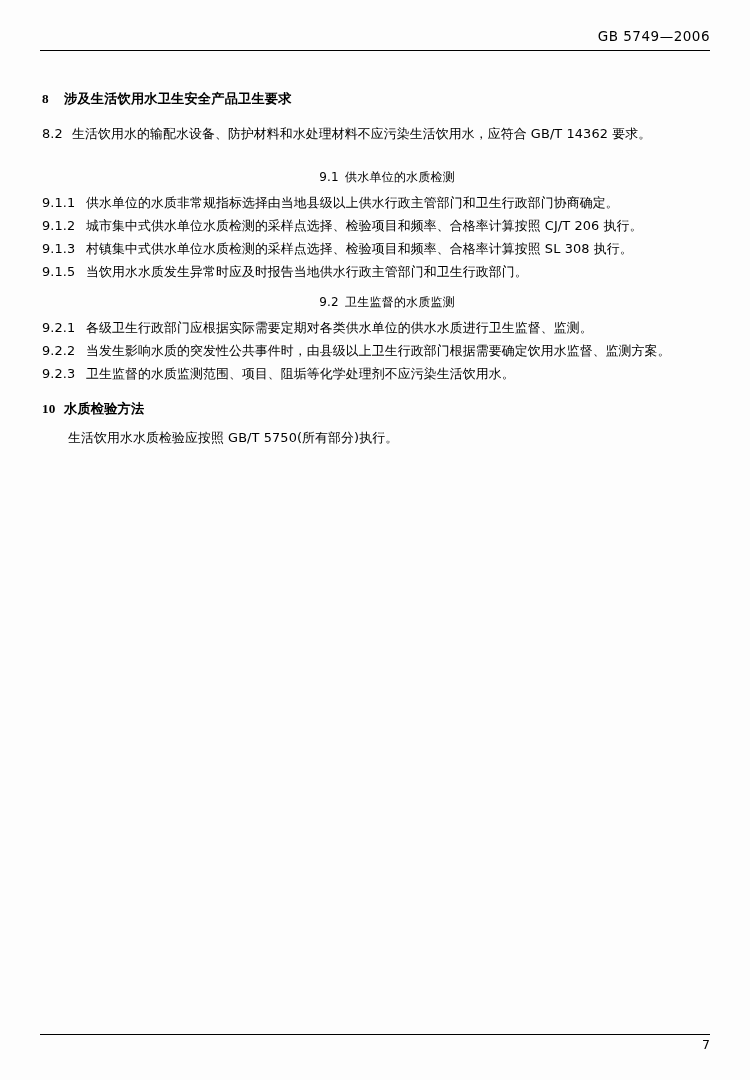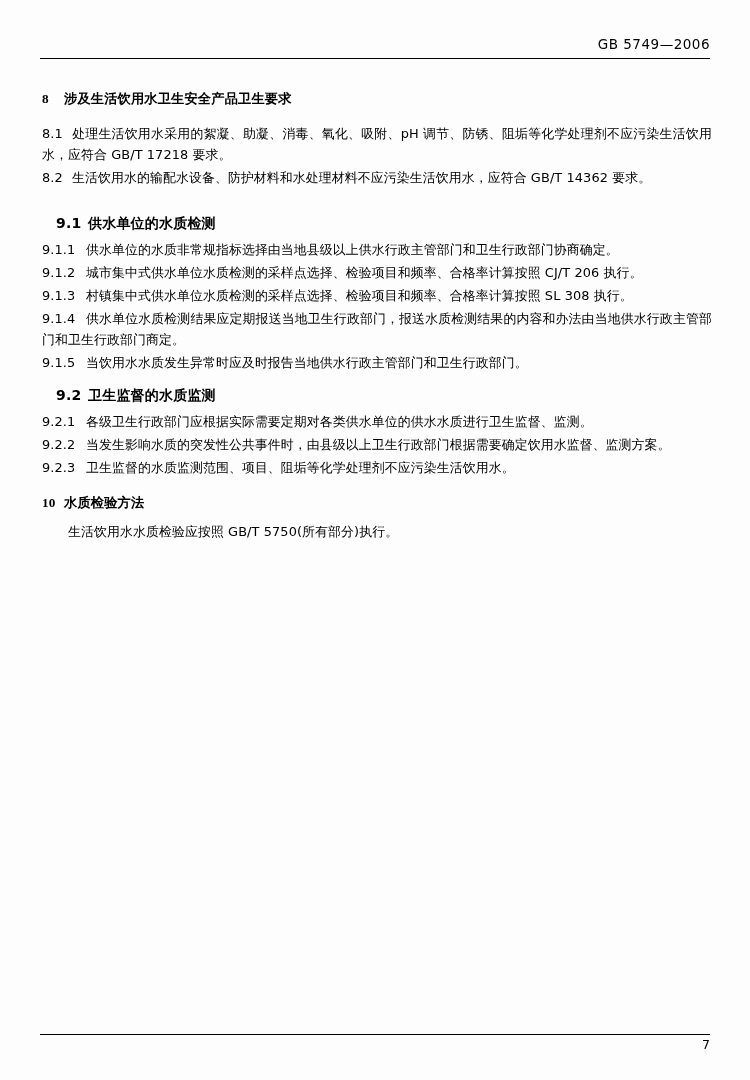--- a/index.html
+++ b/index.html
@@ -18,21 +18,21 @@
     position: absolute;
     left: 0; top: 0;
     width: 750px;
     height: 1080px;
     background: #fdfdfd;
   }
   .header {
     position: absolute;
     left: 40px;
     right: 40px;
-    top: 36px;
+    top: 28px;
     height: 22px;
     text-align: right;
   }
   .header-std-no {
     position: absolute;
     right: 0;
     top: 0;
     font-size: 13.5px;
     letter-spacing: 0.5px;
     font-family: "DejaVu Sans", "Liberation Sans", sans-serif;
@@ -57,26 +57,27 @@
     margin: 0 0 9px 0;
     letter-spacing: 0.2px;
     line-height: 1.6;
     font-family: Liberation Serif, serif;
   }
   .h-sec .num {
     display: inline-block;
     min-width: 22px;
   }
   .h-sub {
-    font-size: 14px;
-    font-weight: bold;
+    font-size: 12px;
+    font-weight: normal;
     margin: 10px 0 6px 0;
     padding-left: 14px;
     letter-spacing: 0.2px;
     line-height: 1.6;
+    text-align: center;
   }
   .h-sub .num {
     display: inline-block;
     min-width: 32px;
   }
   .para {
     font-size: 12.9px;
     line-height: 1.62;
     margin: 0 0 2px 0;
     text-align: justify;
@@ -130,23 +131,20 @@
   </div>
 
   <div class="content">
 
     <div class="h-sec">
       <span class="num">8</span><span>涉及生活饮用水卫生安全产品卫生要求</span>
     </div>
 
     <div class="gap-s"></div>
 
-    <div class="para">
-      <span class="num">8.1</span><span>处理生活饮用水采用的絮凝、助凝、消毒、氧化、吸附、pH 调节、防锈、阻垢等化学处理剂不应污染生活饮用水，应符合 GB/T 17218 要求。</span>
-    </div>
 
     <div class="para">
       <span class="num">8.2</span><span>生活饮用水的输配水设备、防护材料和水处理材料不应污染生活饮用水，应符合 GB/T 14362 要求。</span>
     </div>
 
     <div class="gap-m"></div>
 
 
     <div class="h-sub">
       <span class="num">9.1</span><span>供水单位的水质检测</span>
@@ -157,23 +155,20 @@
     </div>
 
     <div class="para lvl3">
       <span class="num">9.1.2</span><span>城市集中式供水单位水质检测的采样点选择、检验项目和频率、合格率计算按照 CJ/T 206 执行。</span>
     </div>
 
     <div class="para lvl3">
       <span class="num">9.1.3</span><span>村镇集中式供水单位水质检测的采样点选择、检验项目和频率、合格率计算按照 SL 308 执行。</span>
     </div>
 
-    <div class="para lvl3">
-      <span class="num">9.1.4</span><span>供水单位水质检测结果应定期报送当地卫生行政部门，报送水质检测结果的内容和办法由当地供水行政主管部门和卫生行政部门商定。</span>
-    </div>
 
     <div class="para lvl3">
       <span class="num">9.1.5</span><span>当饮用水水质发生异常时应及时报告当地供水行政主管部门和卫生行政部门。</span>
     </div>
 
     <div class="h-sub">
       <span class="num">9.2</span><span>卫生监督的水质监测</span>
     </div>
 
     <div class="para lvl3">

